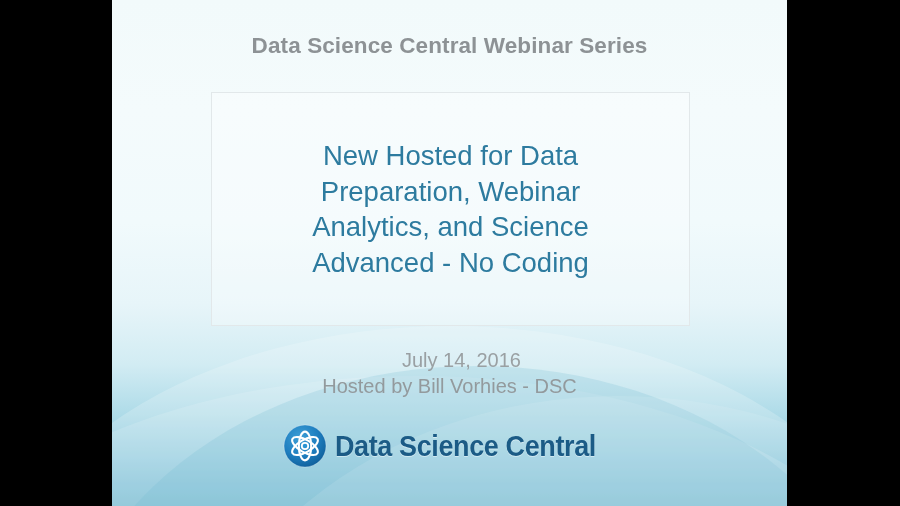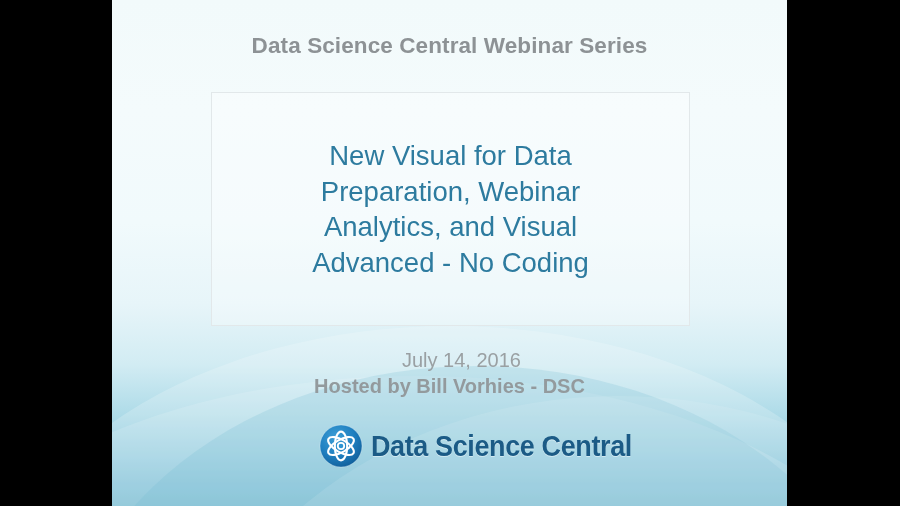--- a/index.html
+++ b/index.html
@@ -145,35 +145,34 @@
   #meta-date {
     font-size: 20px;
     line-height: 26px;
     font-weight: 400;
     color: #9aa0a3;
     padding-left: 24px;
   }
   #meta-host {
     font-size: 20px;
     line-height: 26px;
-    font-weight: 700;
+    font-weight: 400;
     color: #939a9d;
   }
 
   
   #logo-lockup {
     position: absolute;
     top: 424px;
     left: 0;
     width: 675px;
     display: flex;
     align-items: center;
     justify-content: center;
     gap: 8px;
-    padding-left: 36px;
   }
   #logo-mark {
     width: 44px;
     height: 44px;
     flex: none;
     display: block;
   }
   #logo-wordmark {
     font-size: 29px;
     font-weight: 700;
@@ -199,23 +198,23 @@
     <div class="wave wave-b"></div>
     <div class="wave wave-c"></div>
     <div class="wave wave-d"></div>
 
     <div class="content">
 
       <div id="header-title">Data Science Central Webinar Series</div>
 
       <div id="title-panel">
         <div id="title-text">
-          <div>New Visual for Data</div>
+          <div>New Hosted for Data</div>
           <div>Preparation, Webinar</div>
-          <div>Analytics, and Visual</div>
+          <div>Analytics, and Science</div>
           <div>Advanced - No Coding</div>
         </div>
       </div>
 
       <div id="meta-block">
         <div id="meta-date">July 14, 2016</div>
         <div id="meta-host">Hosted by Bill Vorhies - DSC</div>
       </div>
 
       <div id="logo-lockup">

